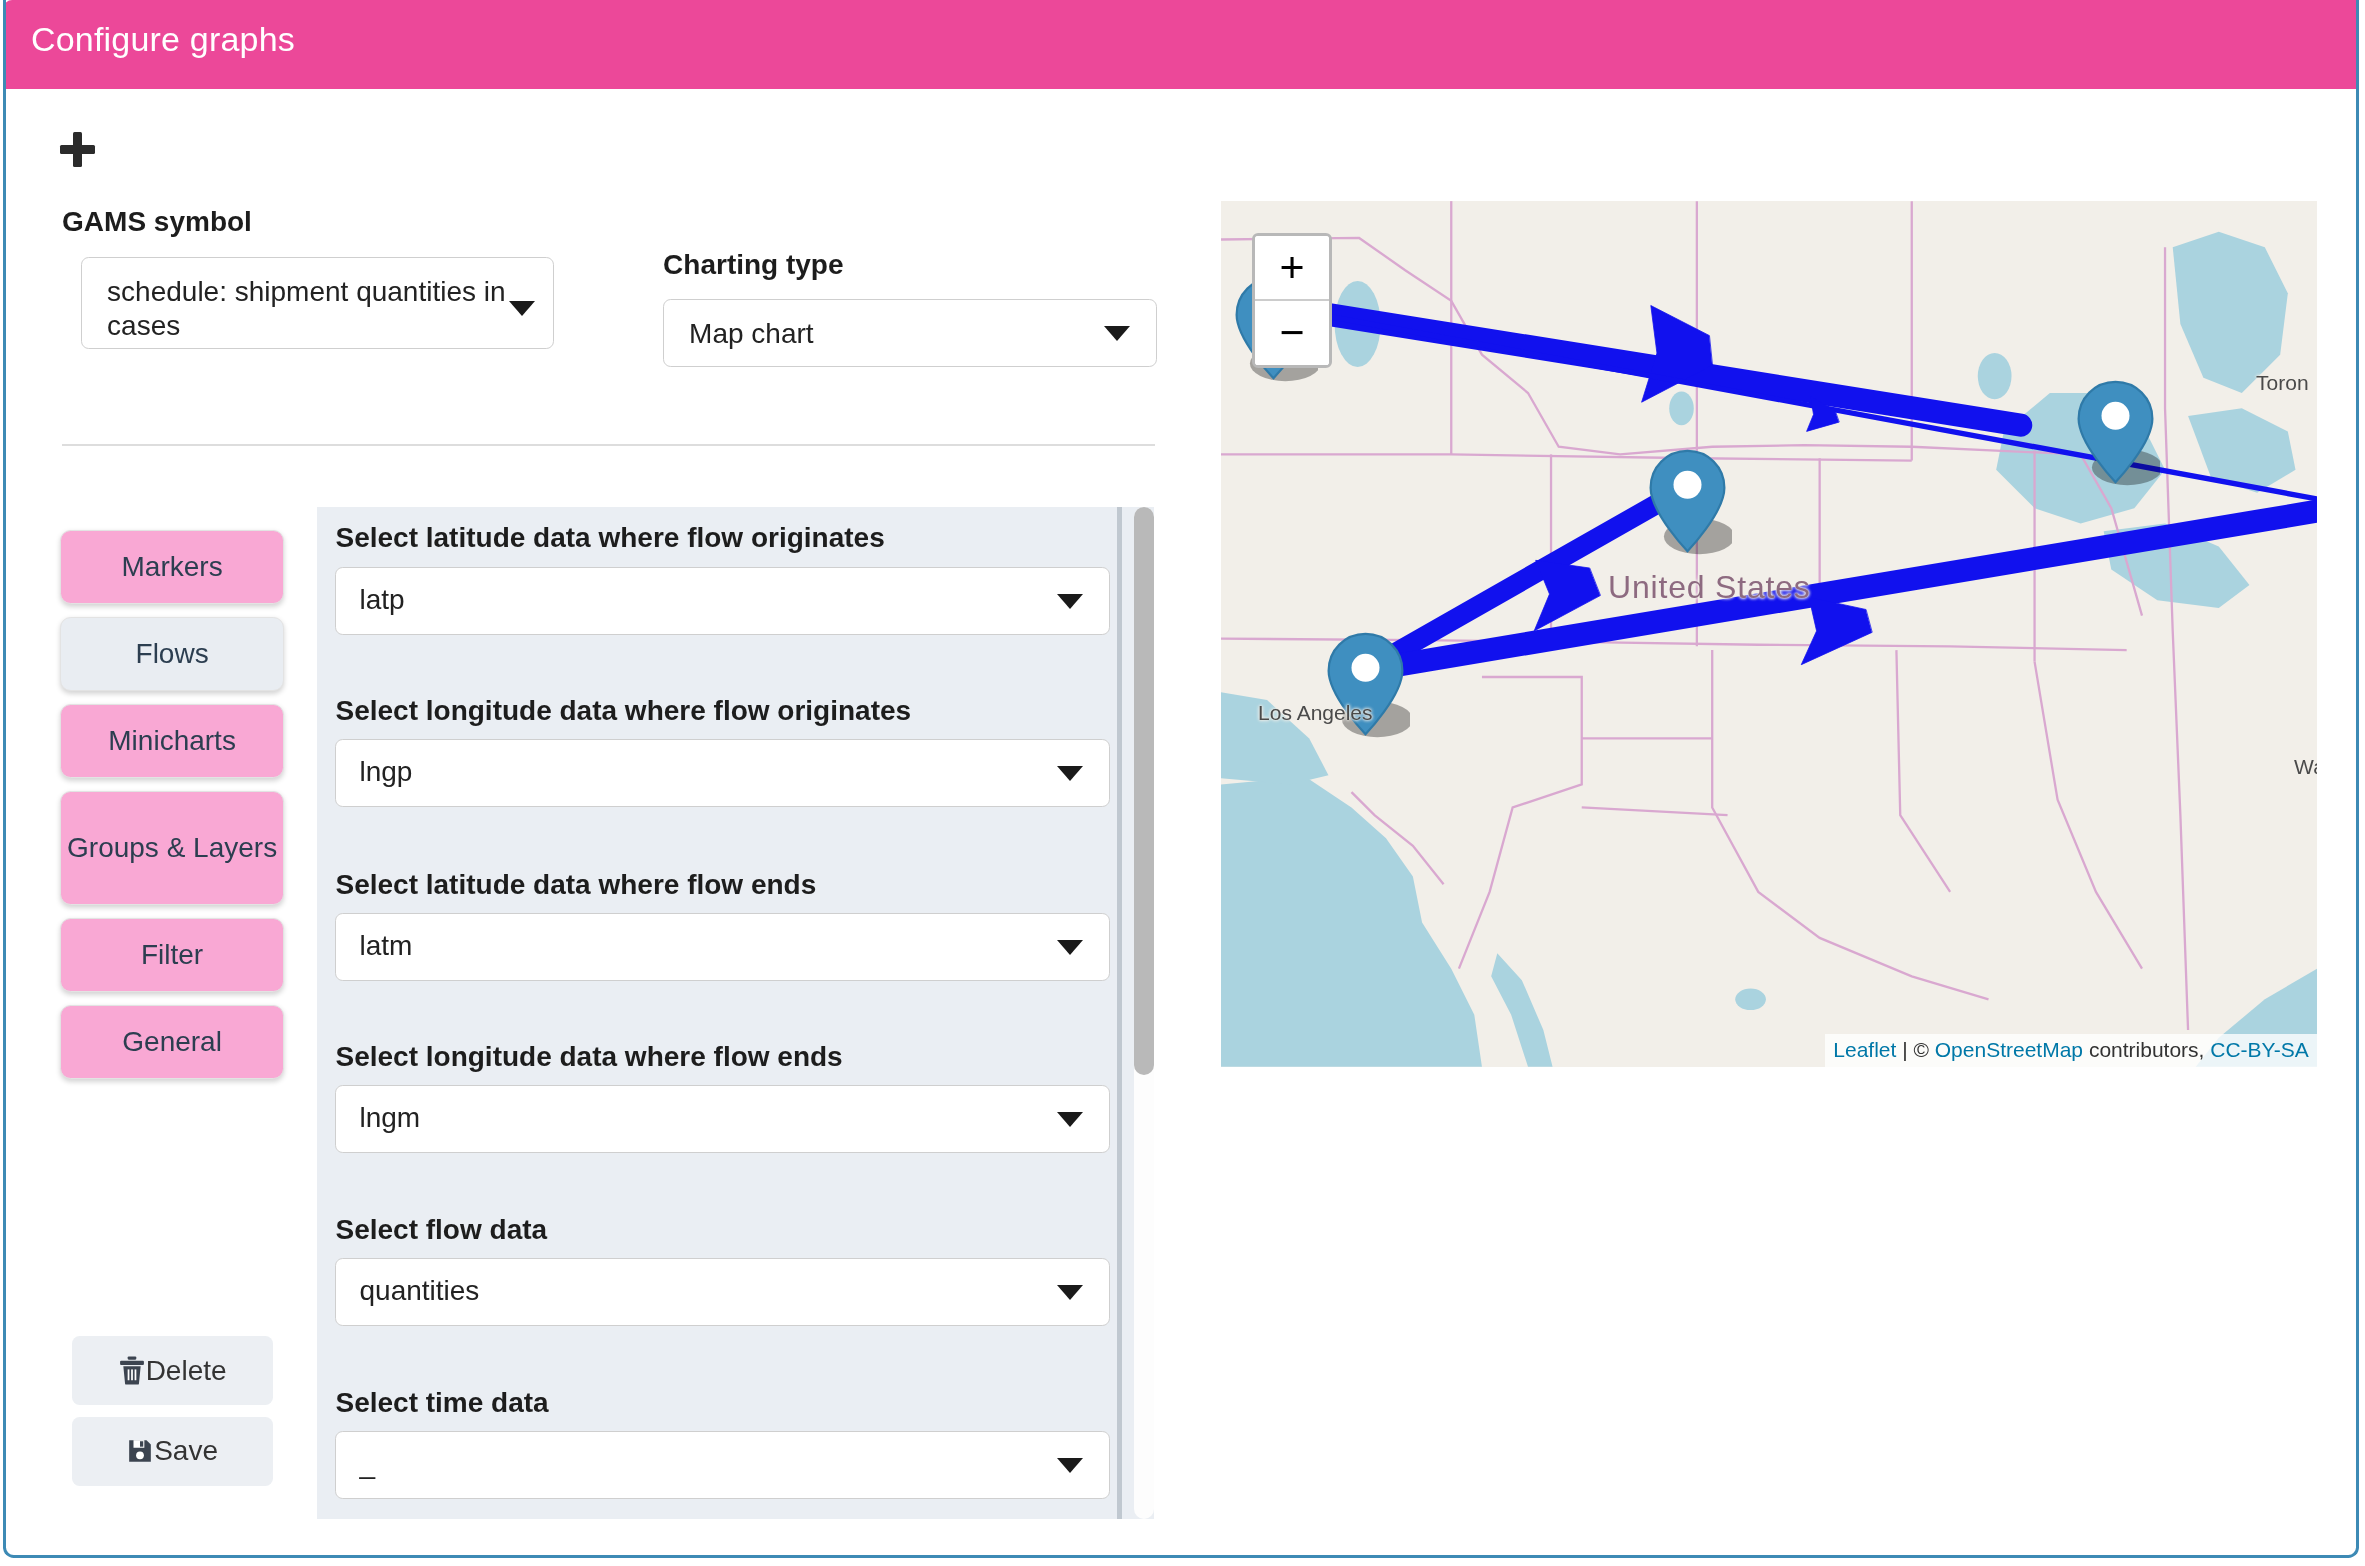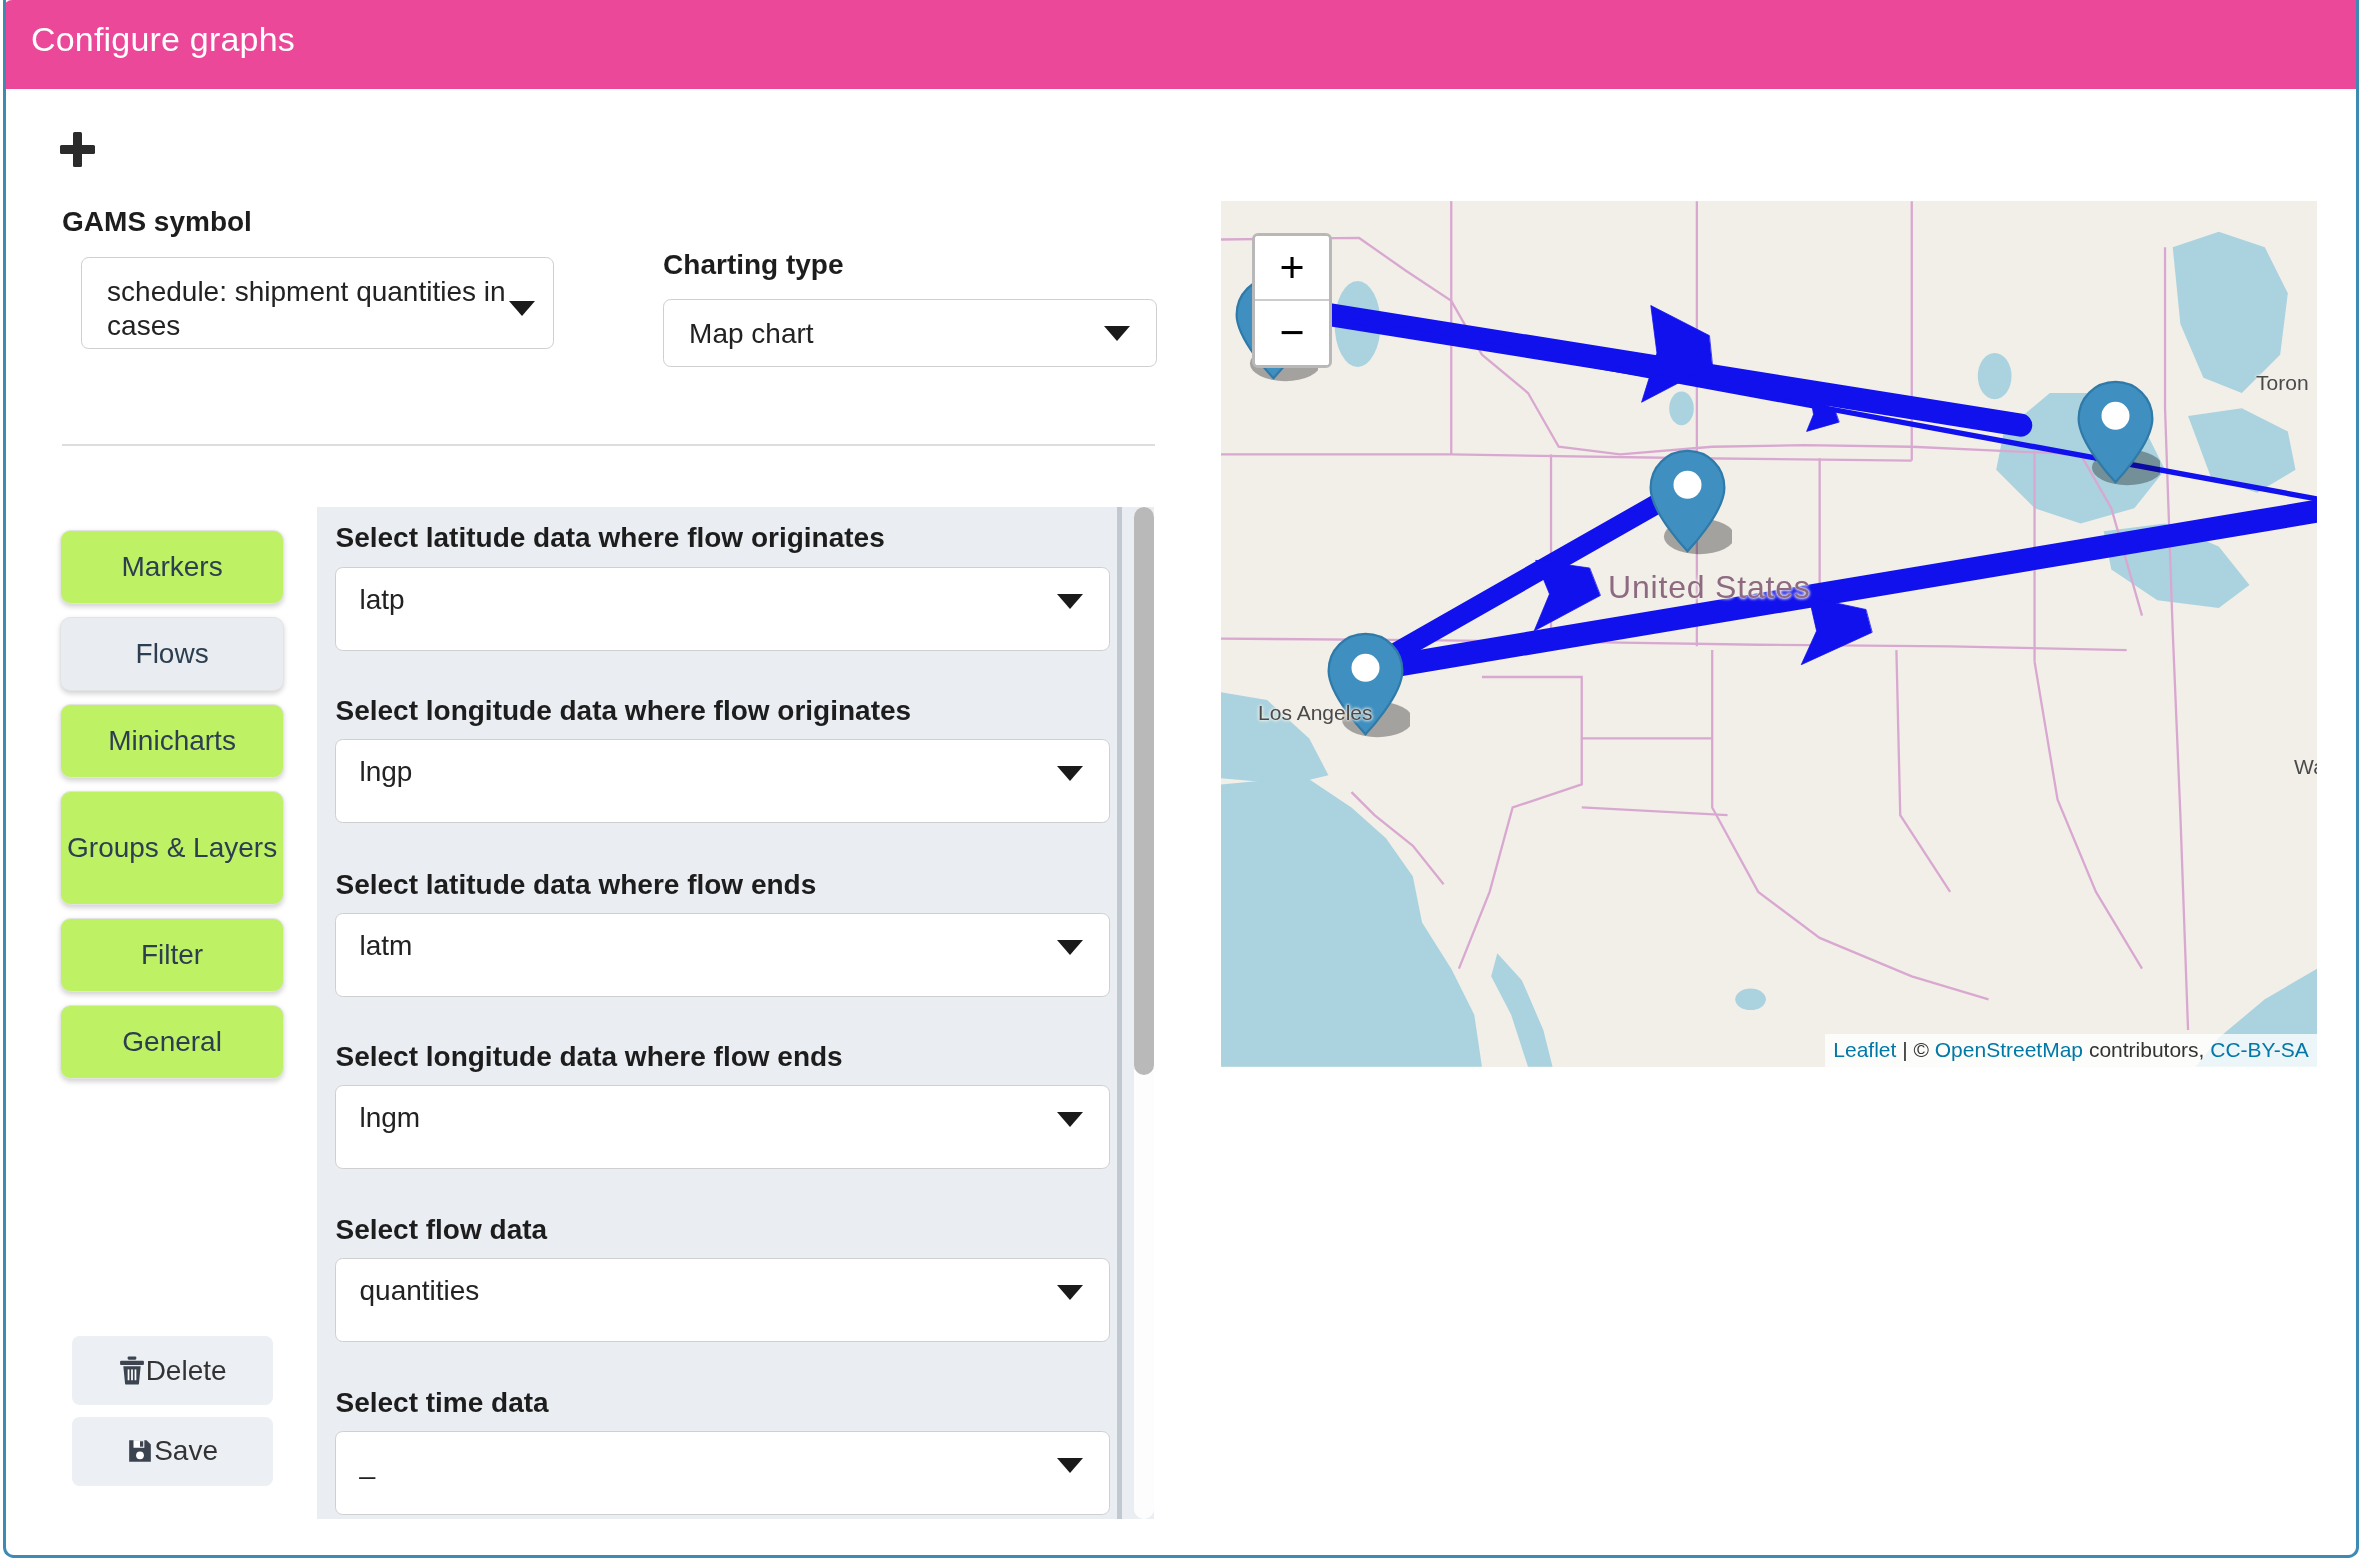--- a/index.html
+++ b/index.html
@@ -109,21 +109,21 @@
     width: 1093px;
     height: 1.5px;
     background: #dddddd;
   }
 
   
   .tabs { position: absolute; left: 54px; top: 530px; width: 224px; }
   .tab-btn {
     position: relative;
     width: 224px;
-    background: #bef264;
+    background: #f9a8d4;
     border: 0.8px solid #e3e3e3;
     border-radius: 10.7px;
     box-shadow: 0 2.3px 5.4px rgba(0,0,0,0.17);
     font-size: 28px;
     color: #2c3e50;
     display: flex;
     align-items: center;
     justify-content: center;
     text-align: center;
     box-sizing: border-box;
@@ -167,21 +167,21 @@
     font-size: 28px;
     font-weight: bold;
     color: #1d1d1d;
     white-space: nowrap;
     display: block;
     margin-bottom: 12.3px;
   }
   .opt-select {
     position: relative;
     width: 775px;
-    height: 84px;
+    height: 68px;
     background: #ffffff;
     border: 1.5px solid #cfcfcf;
     border-radius: 7.7px;
     box-sizing: border-box;
   }
   .opt-select .val {
     position: absolute;
     left: 23px;
     top: 16px;
     font-size: 28px;

